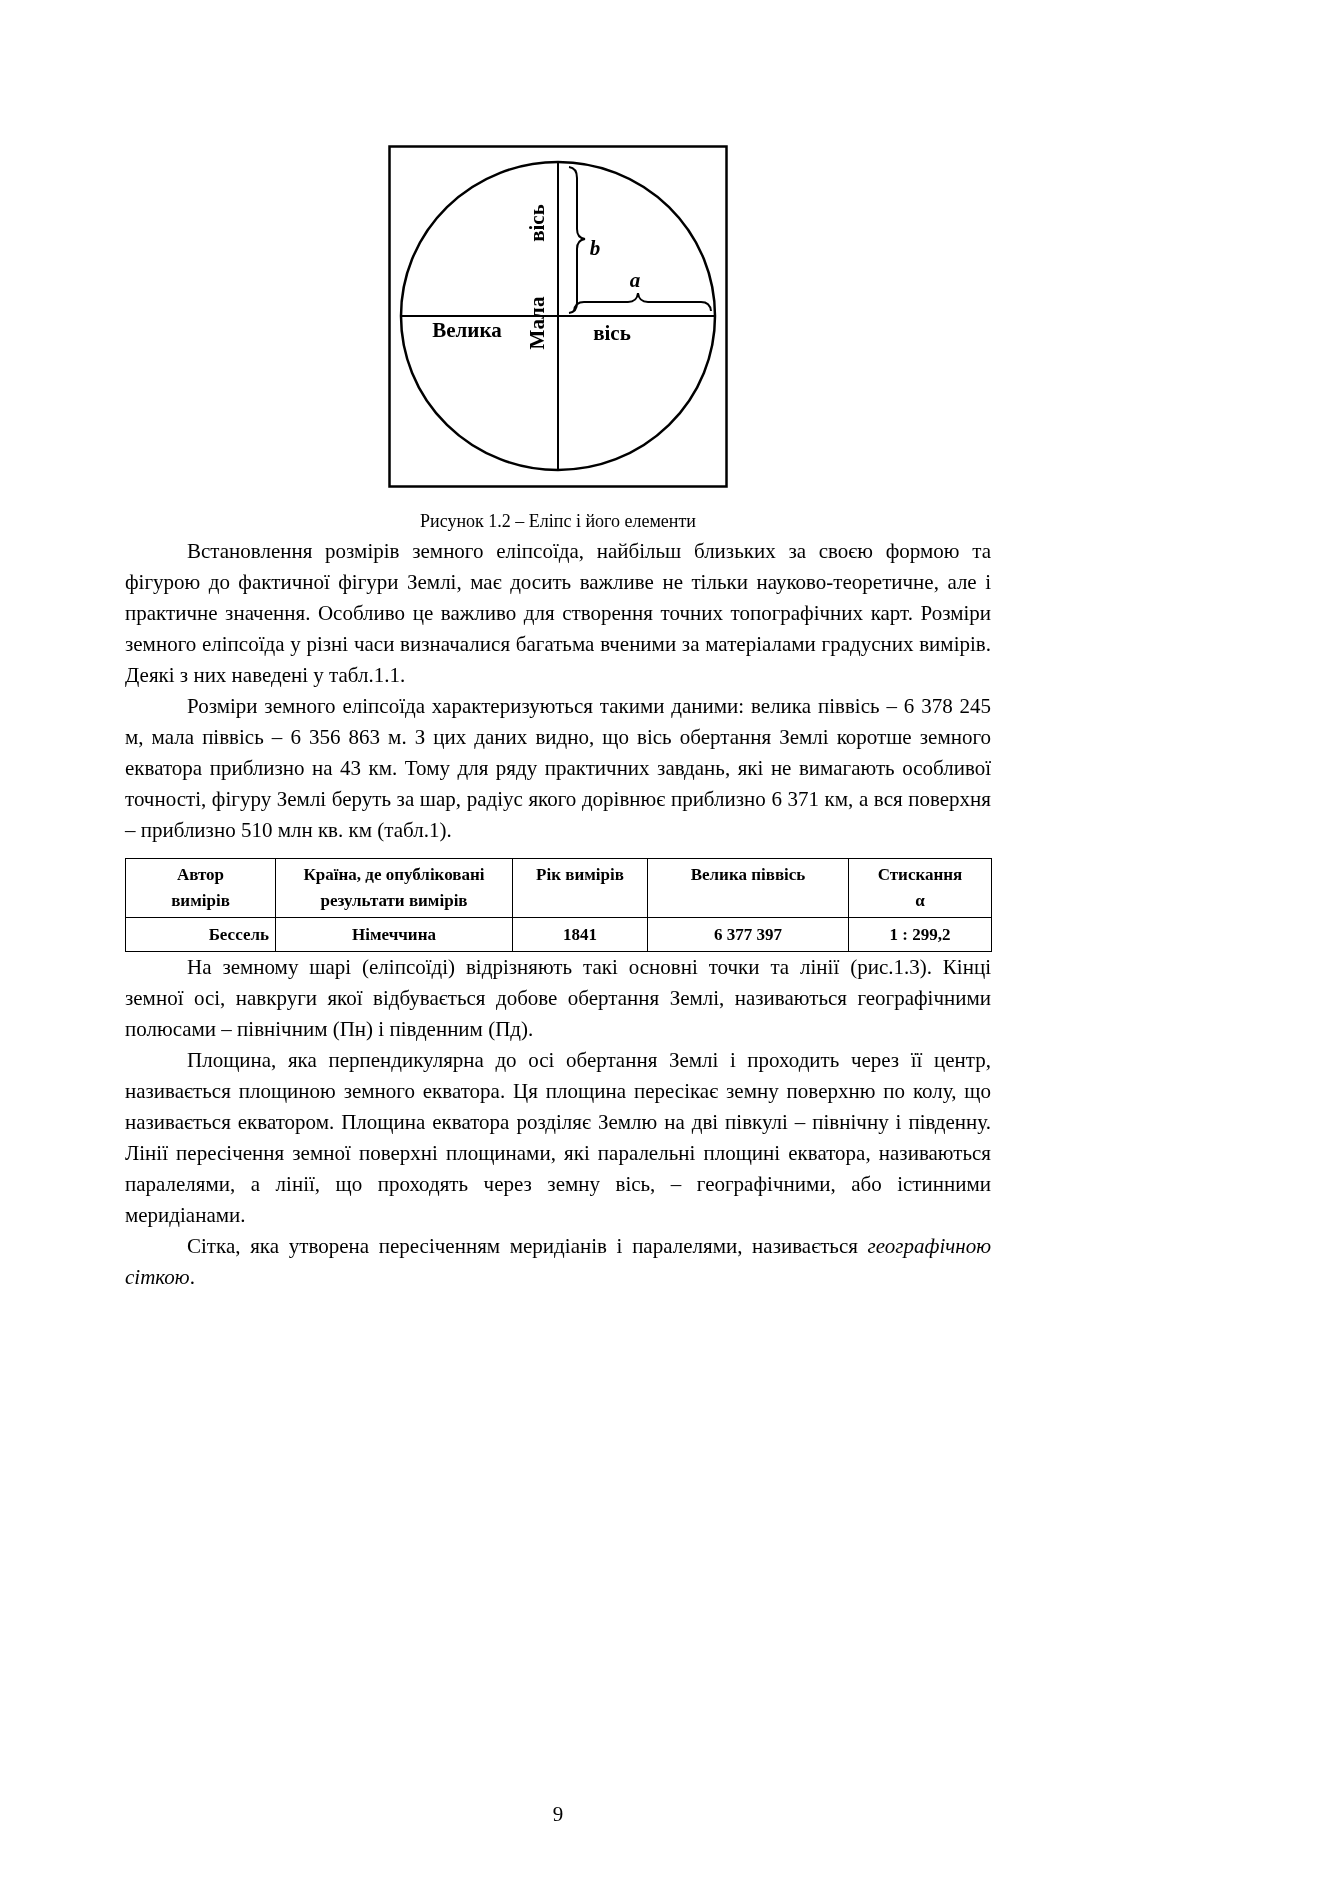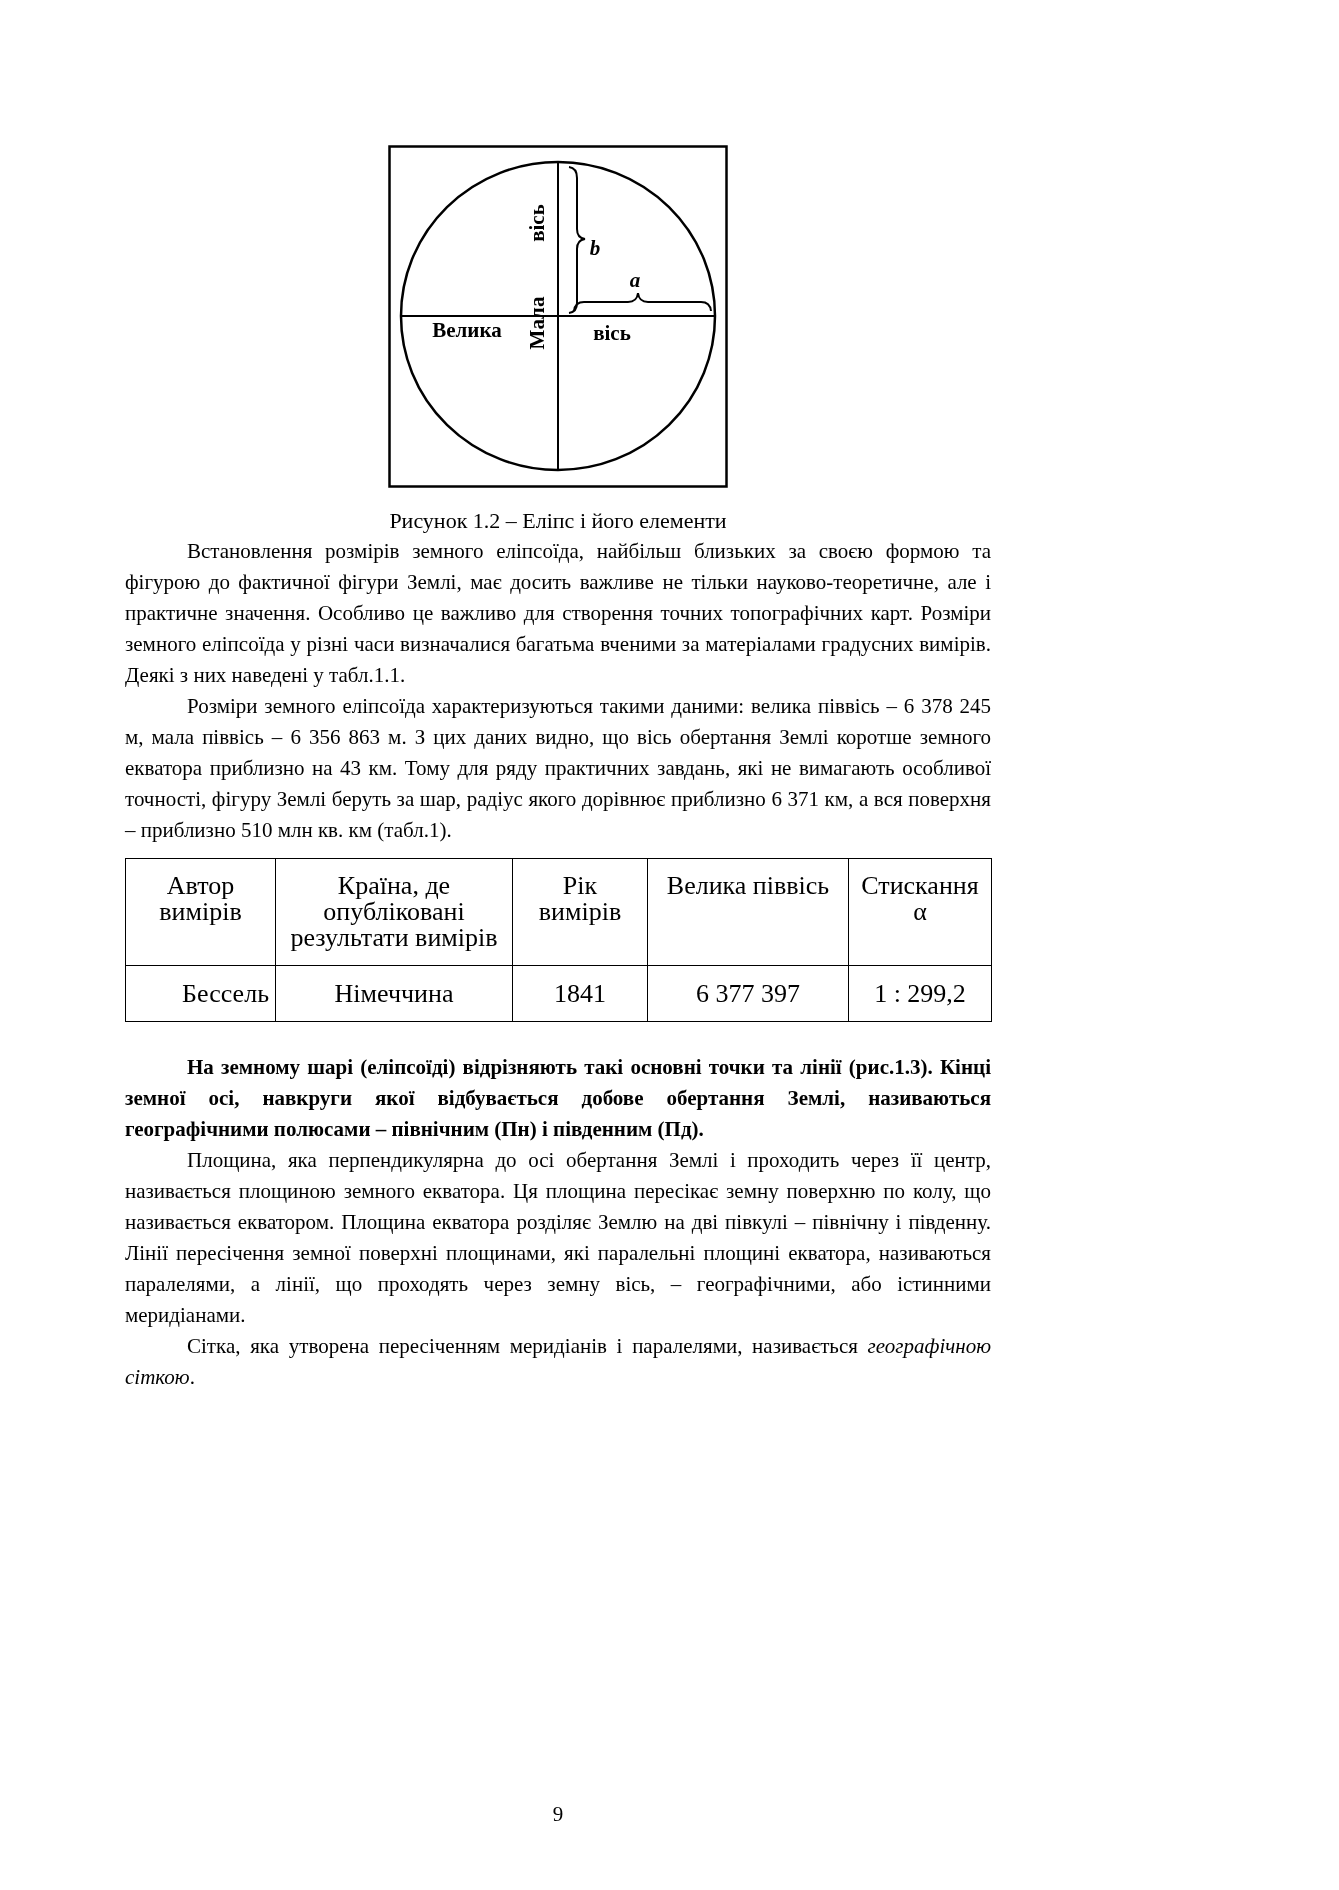--- a/index.html
+++ b/index.html
@@ -37,21 +37,21 @@
     font-weight: bold;
   }
   .dim-label {
     font-size: 21px;
     font-weight: bold;
     font-style: italic;
   }
   .fig-caption {
     margin-top: 14px;
     text-align: center;
-    font-size: 22px;
+    font-size: 18px;
     line-height: 30px;
   }
   .para {
     margin: 0;
     font-size: 21px;
     line-height: 31px;
     text-align: justify;
     text-indent: 62px;
   }
   .para-first {
@@ -63,43 +63,41 @@
     text-align: left;
   }
   .data-table {
     border-collapse: collapse;
     table-layout: fixed;
     width: 866px;
     margin-top: 12px;
   }
   .data-table th, .data-table td {
     border: 1.5px solid #000000;
-    font-size: 26px;
-    font-weight: normal;
-    padding: 14px 6px;
+    font-size: 17px;
+    font-weight: bold;
+    padding: 3px 6px;
     overflow: hidden;
   }
   .data-table th {
     text-align: center;
     vertical-align: top;
     line-height: 26px;
     height: 52px;
   }
   .data-table td {
     text-align: center;
     line-height: 26px;
     height: 27px;
   }
   .data-table td.c-author {
     text-align: right;
     padding-left: 10px;
   }
   .after-table {
-    margin-top: 30px;
-    font-weight: bold;
   }
   .italic-run {
     font-style: italic;
   }
   .page-number {
     position: absolute;
     left: 125px;
     top: 1802px;
     width: 866px;
     text-align: center;

